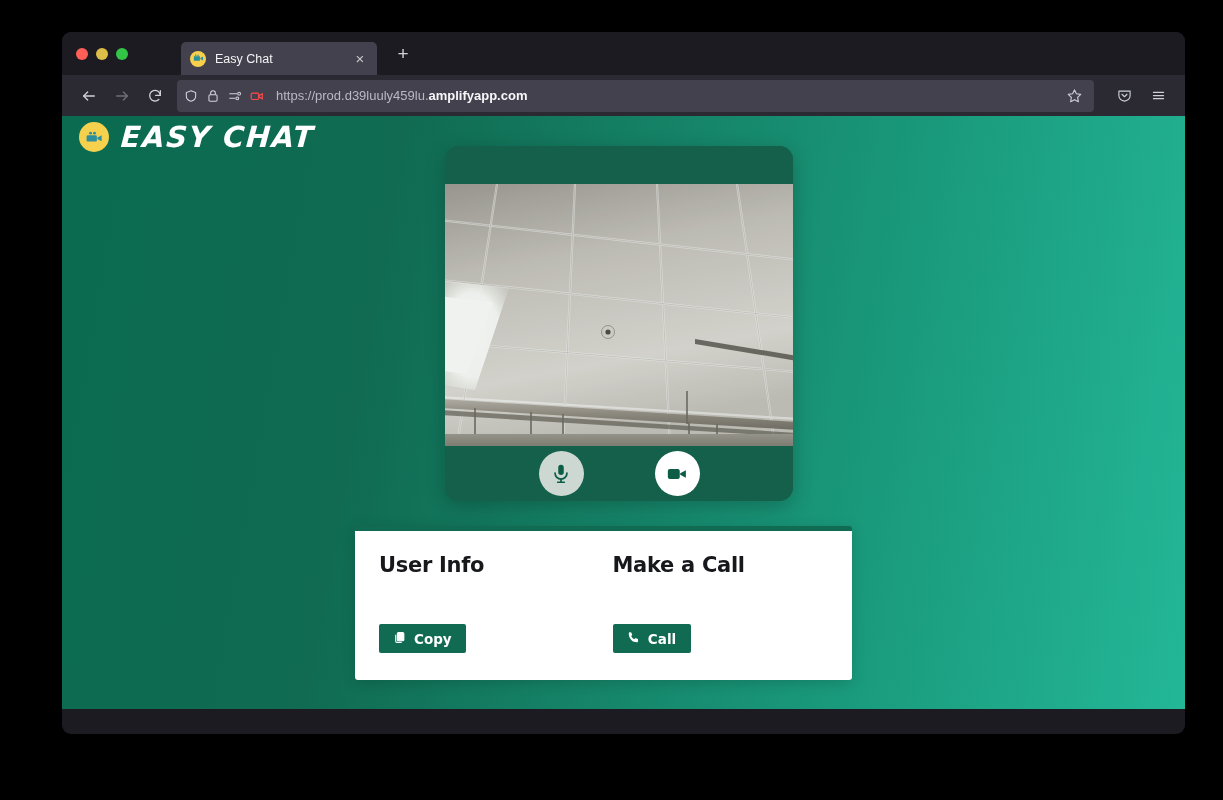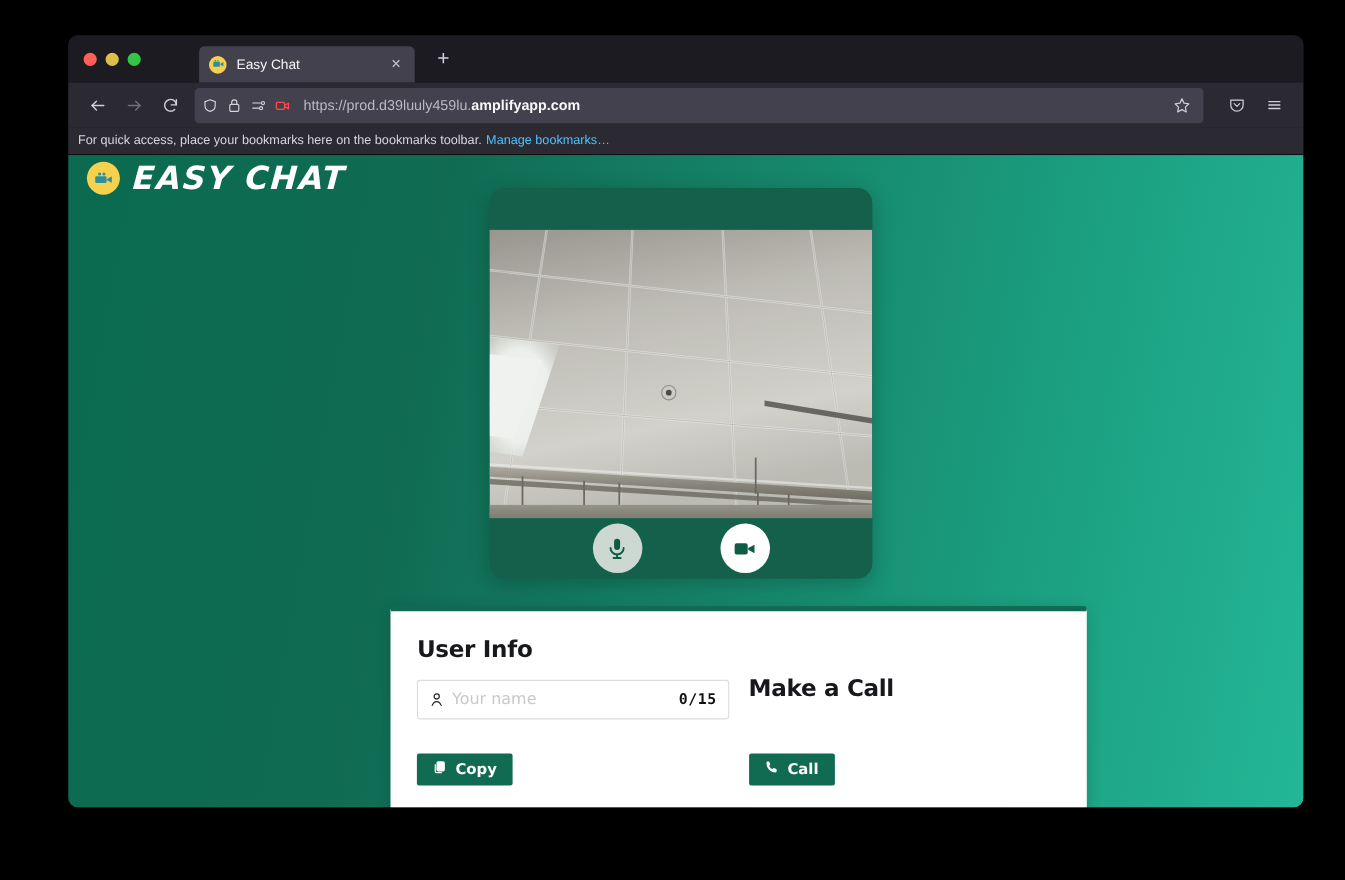--- a/index.html
+++ b/index.html
@@ -184,28 +184,27 @@
     border: none;
   }
   .ctrl.mic { background: #cdd8d3; }
   .ctrl.cam { background: #ffffff; }
   .ctrl svg { width: 22px; height: 22px; color: #0d5d46; }
 
   
   .form-card {
     position: absolute;
     left: 293px; top: 410px;
-    width: 633px;
+    width: 497px;
     background: #fff;
     border-top: 5px solid #116b52;
     border-radius: 3px;
     box-shadow: 0 3px 14px rgba(0,0,0,.16);
     display: flex;
     padding: 22px 15px 27px 15px;
-    align-items: flex-end;
   }
   .col { width: 50%; padding: 0 9px; }
   .col-title {
     font-size: 21px; font-weight: 700; color: #17181c;
     letter-spacing: -.3px;
     margin-bottom: 16px;
     font-family: "DejaVu Sans", sans-serif;
   }
   .field {
     height: 36px;
@@ -343,24 +342,20 @@
       <div class="navbtn">
         <svg viewBox="0 0 24 24" fill="none" stroke="currentColor" stroke-width="2" stroke-linecap="round">
             <line x1="4" y1="7" x2="20" y2="7"></line>
             <line x1="4" y1="12" x2="20" y2="12"></line>
             <line x1="4" y1="17" x2="20" y2="17"></line>
           </svg>
       </div>
     </div>
   </div>
 
-  <div class="bookmarks">
-    <span>For quick access, place your bookmarks here on the bookmarks toolbar.</span>
-    <a>Manage bookmarks…</a>
-  </div>
 
   <div class="page">
 
     <div class="brand">
       <span class="brand-badge">
         <svg viewBox="0 0 24 24" fill="#2e8f9c">
             <rect x="2" y="9" width="13" height="8" rx="1.6"></rect>
             <path d="M15.5 12.2l5.5-2.9v7.4l-5.5-2.9z"></path>
             <circle cx="7" cy="6.5" r="1.8"></circle>
             <circle cx="12" cy="6.5" r="1.8"></circle>
@@ -449,30 +444,20 @@
               <path d="M15.5 11.2l6.2-3.4v8.4l-6.2-3.4z"></path>
             </svg>
         </button>
       </div>
     </div>
 
     <div class="form-card">
 
       <div class="col">
         <div class="col-title">User Info</div>
-        <div class="field">
-          <span class="pi">
-            <svg viewBox="0 0 24 24" fill="none" stroke="currentColor" stroke-width="1.9" stroke-linecap="round">
-                <circle cx="12" cy="7" r="4"></circle>
-                <path d="M5 21c1.6-4 4-6 7-6s5.4 2 7 6"></path>
-              </svg>
-          </span>
-          <input type="text" placeholder="Your name" style="">
-          <span class="counter">0/15</span>
-        </div>
         <button class="btn">
           <span>
             <svg viewBox="0 0 24 24" fill="none" stroke="currentColor" stroke-width="2">
                 <rect x="8" y="3" width="12" height="15" rx="2" fill="currentColor"></rect>
                 <path d="M5 7v12a2 2 0 0 0 2 2h9"></path>
               </svg>
           </span>
           <span>Copy</span>
         </button>
       </div>

